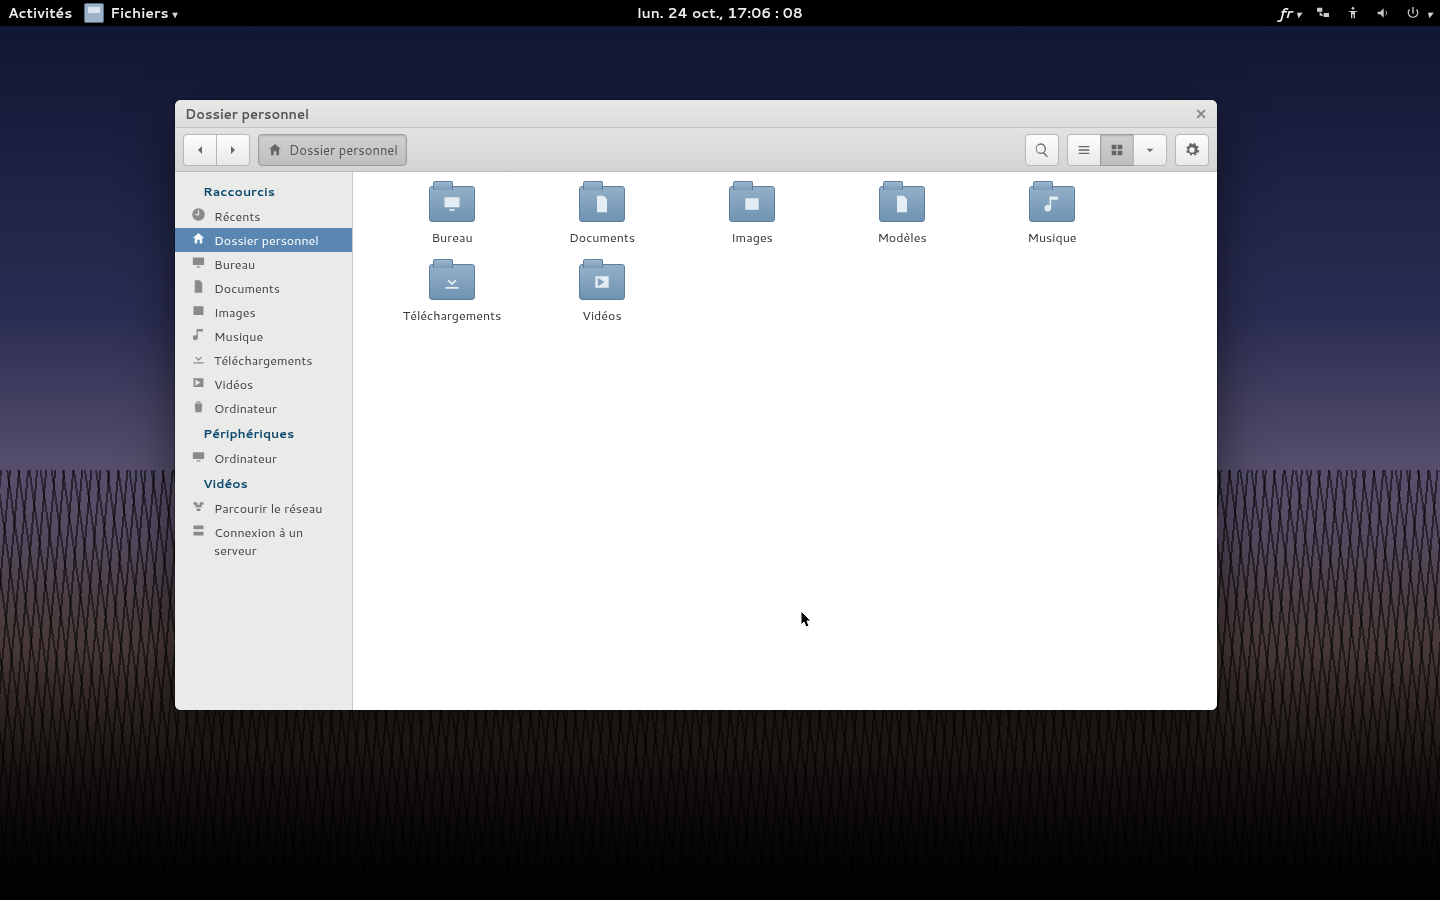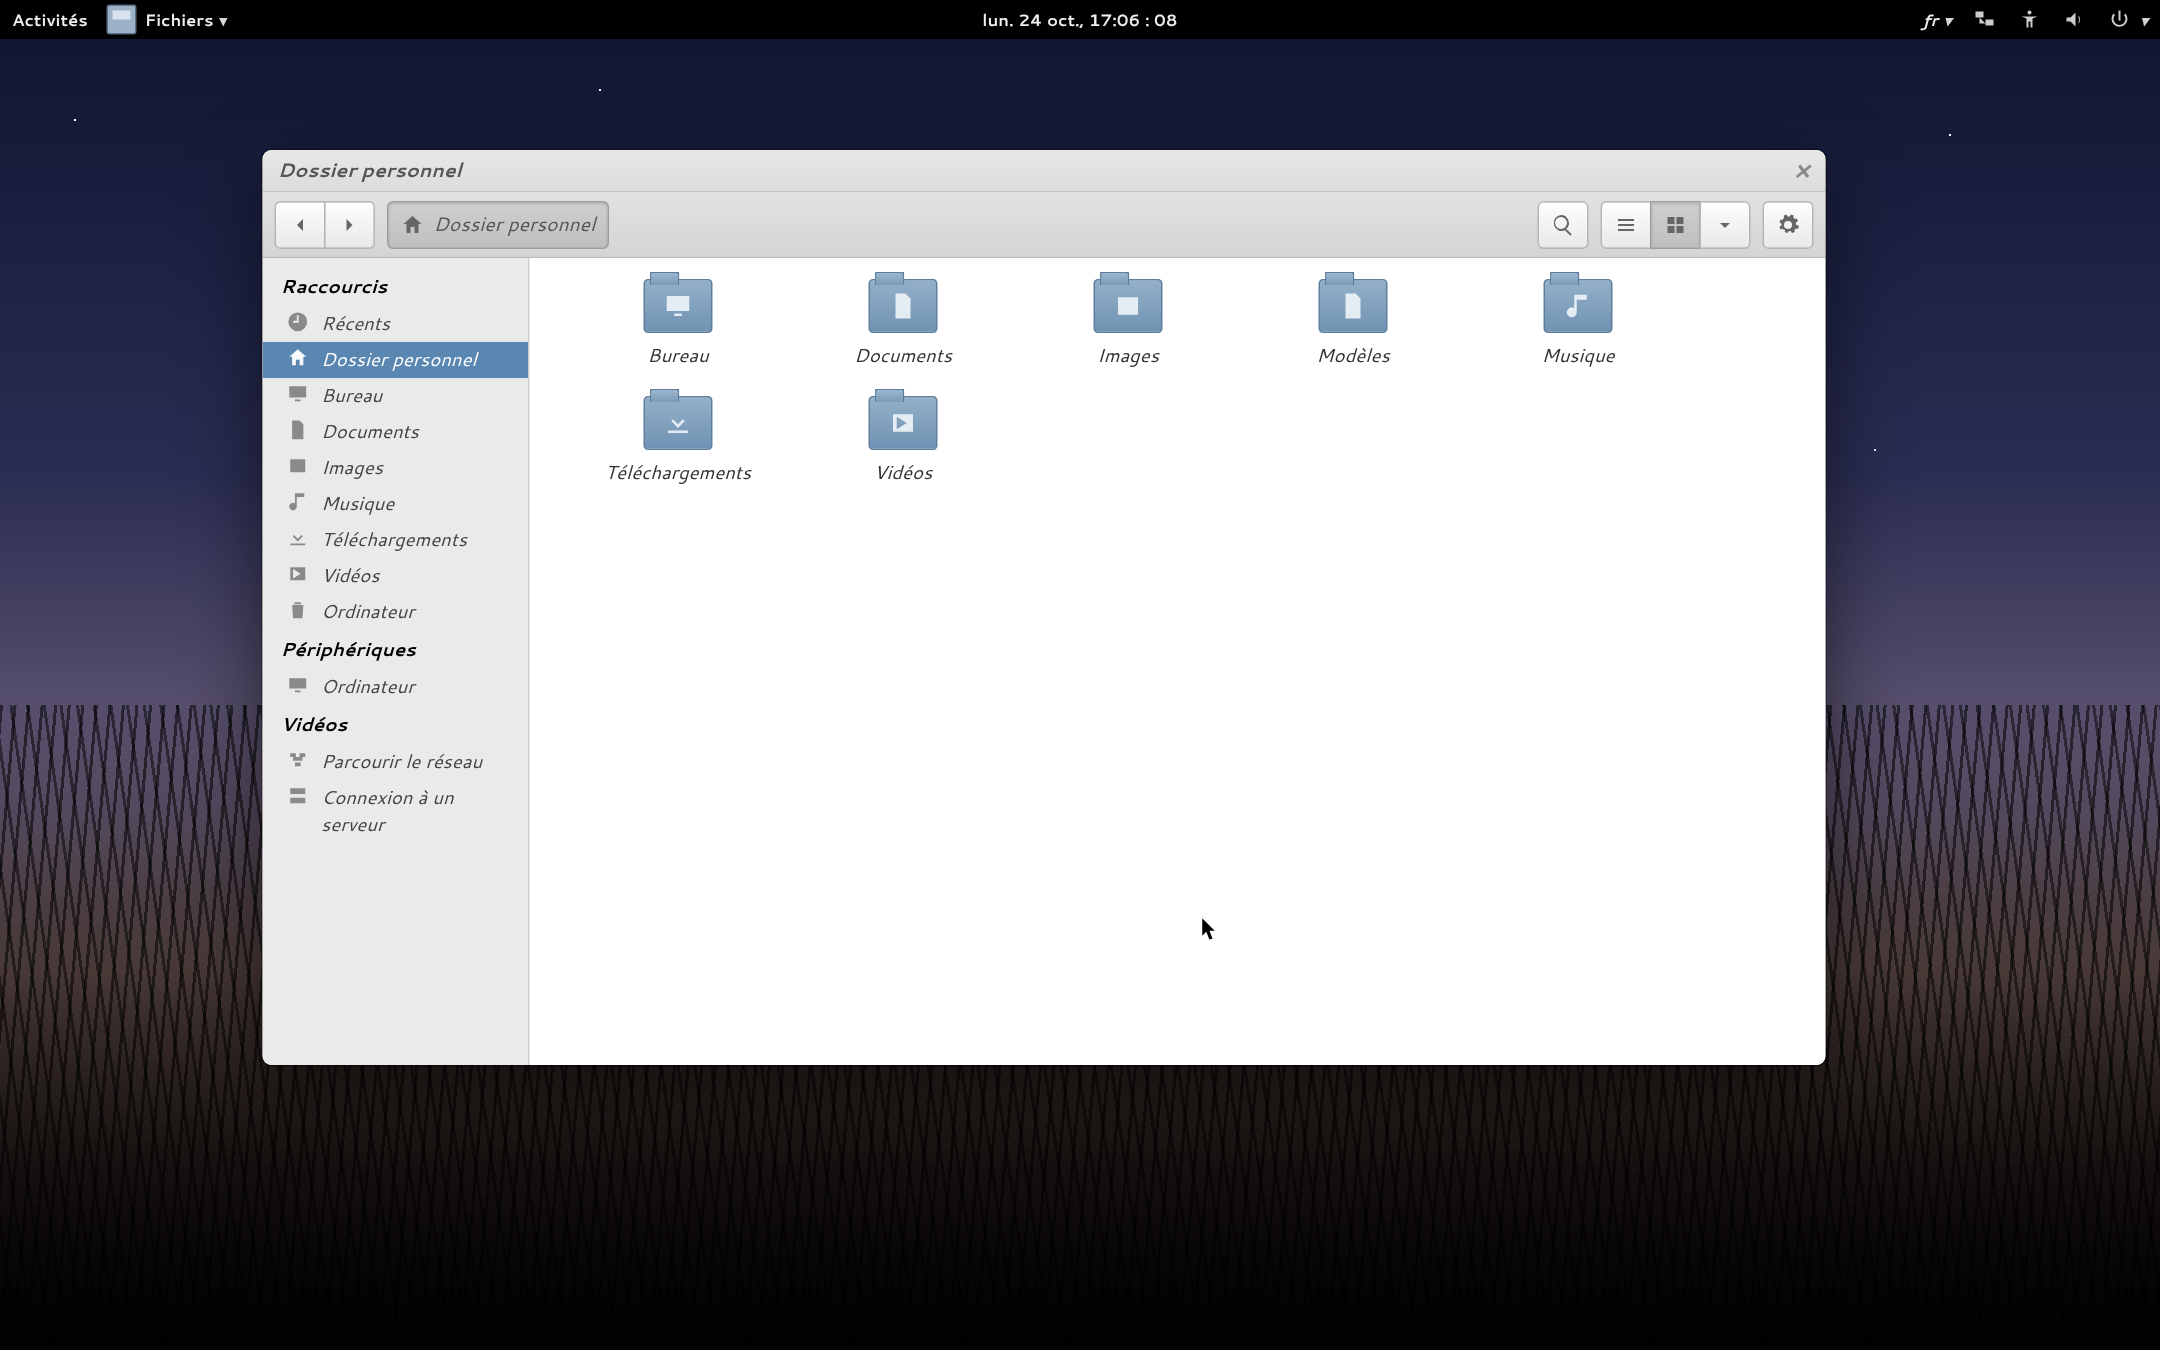--- a/index.html
+++ b/index.html
@@ -28,41 +28,41 @@
   background:
     repeating-linear-gradient(95deg, rgba(0,0,0,.55) 0 2px, transparent 2px 9px),
     repeating-linear-gradient(82deg, rgba(0,0,0,.5) 0 2px, transparent 2px 11px),
     linear-gradient(to top, rgba(0,0,0,.95), rgba(0,0,0,.4) 70%, transparent);
   mix-blend-mode: multiply;
 }
 
 
 #topbar {
   position: absolute; top: 0; left: 0; right: 0; height: 26px;
-  background: #000; color: #eee; font-size: 11px; font-weight: 600;
+  background: #000; color: #eee; font-size: 14px; font-weight: 600;
   display: flex; align-items: center; padding: 0 8px;
 }
 #topbar .left, #topbar .right { display: flex; align-items: center; gap: 12px; }
 #topbar .center { position: absolute; left: 50%; transform: translateX(-50%); }
 #topbar .right { margin-left: auto; gap: 14px; font-style: italic; }
 #topbar .app-menu { display: flex; align-items: center; gap: 6px; }
 .app-menu-icon {
   width: 20px; height: 20px; background: #9bb2c9; border: 1px solid #5b6d80;
   border-radius: 2px; position: relative;
 }
 .app-menu-icon::before { content:""; position:absolute; left:3px; right:3px; top:3px; height:6px; background:#d8e3ee; }
 .caret::after { content:"▾"; font-size: 10px; margin-left:4px; opacity:.9; }
 .sys-icon { width:16px; height:16px; fill:#ccc; display:block; }
 
 
 #win {
   position: absolute; left: 175px; top: 100px; width: 1042px; height: 610px;
   background: #fff; border-radius: 6px; overflow: hidden;
   box-shadow: 0 18px 50px rgba(0,0,0,.55), 0 0 0 1px rgba(0,0,0,.3);
-  display: flex; flex-direction: column; font-style: italic;
+  display: flex; flex-direction: column;
 }
 #titlebar {
   height: 28px; background: linear-gradient(#e8e8e6,#dcdcda);
   display:flex; align-items:center; padding:0 10px; color:#555; font-weight:600; font-size:13px;
   border-bottom:1px solid #c3c3c1;
 }
 #titlebar .close { margin-left:auto; color:#888; cursor:default; font-size:14px; }
 
 #toolbar {
   height: 44px; background: linear-gradient(#e2e2e0,#d4d4d2);
@@ -85,21 +85,21 @@
 .spacer { flex:1; }
 .toolbar-icon { width:16px; height:16px; fill:#666; }
 
 #body { flex:1; display:flex; min-height:0; }
 
 
 #sidebar {
   width: 178px; background:#eaeae8; border-right:1px solid #c8c8c6;
   font-size:12.5px; color:#444; padding-top:6px; overflow:auto;
 }
-.side-header { padding:4px 12px; font-weight:700; color:#000000; font-size:12.5px; }
+.side-header { padding:4px 28px; font-weight:700; color:#0c4a6e; font-size:12.5px; }
 .side-item {
   display:flex; align-items:flex-start; gap:8px; padding:3px 12px 3px 16px;
   cursor:default;
 }
 .side-item.selected { background:#5a87b2; color:#fff; }
 .side-item.selected .side-ico { fill:#fff; opacity:.95; }
 .side-ico { width:15px; height:15px; fill:#8a8a88; flex:0 0 15px; }
 
 
 #pane { flex:1; background:#fff; overflow:auto; padding:14px 24px; }

